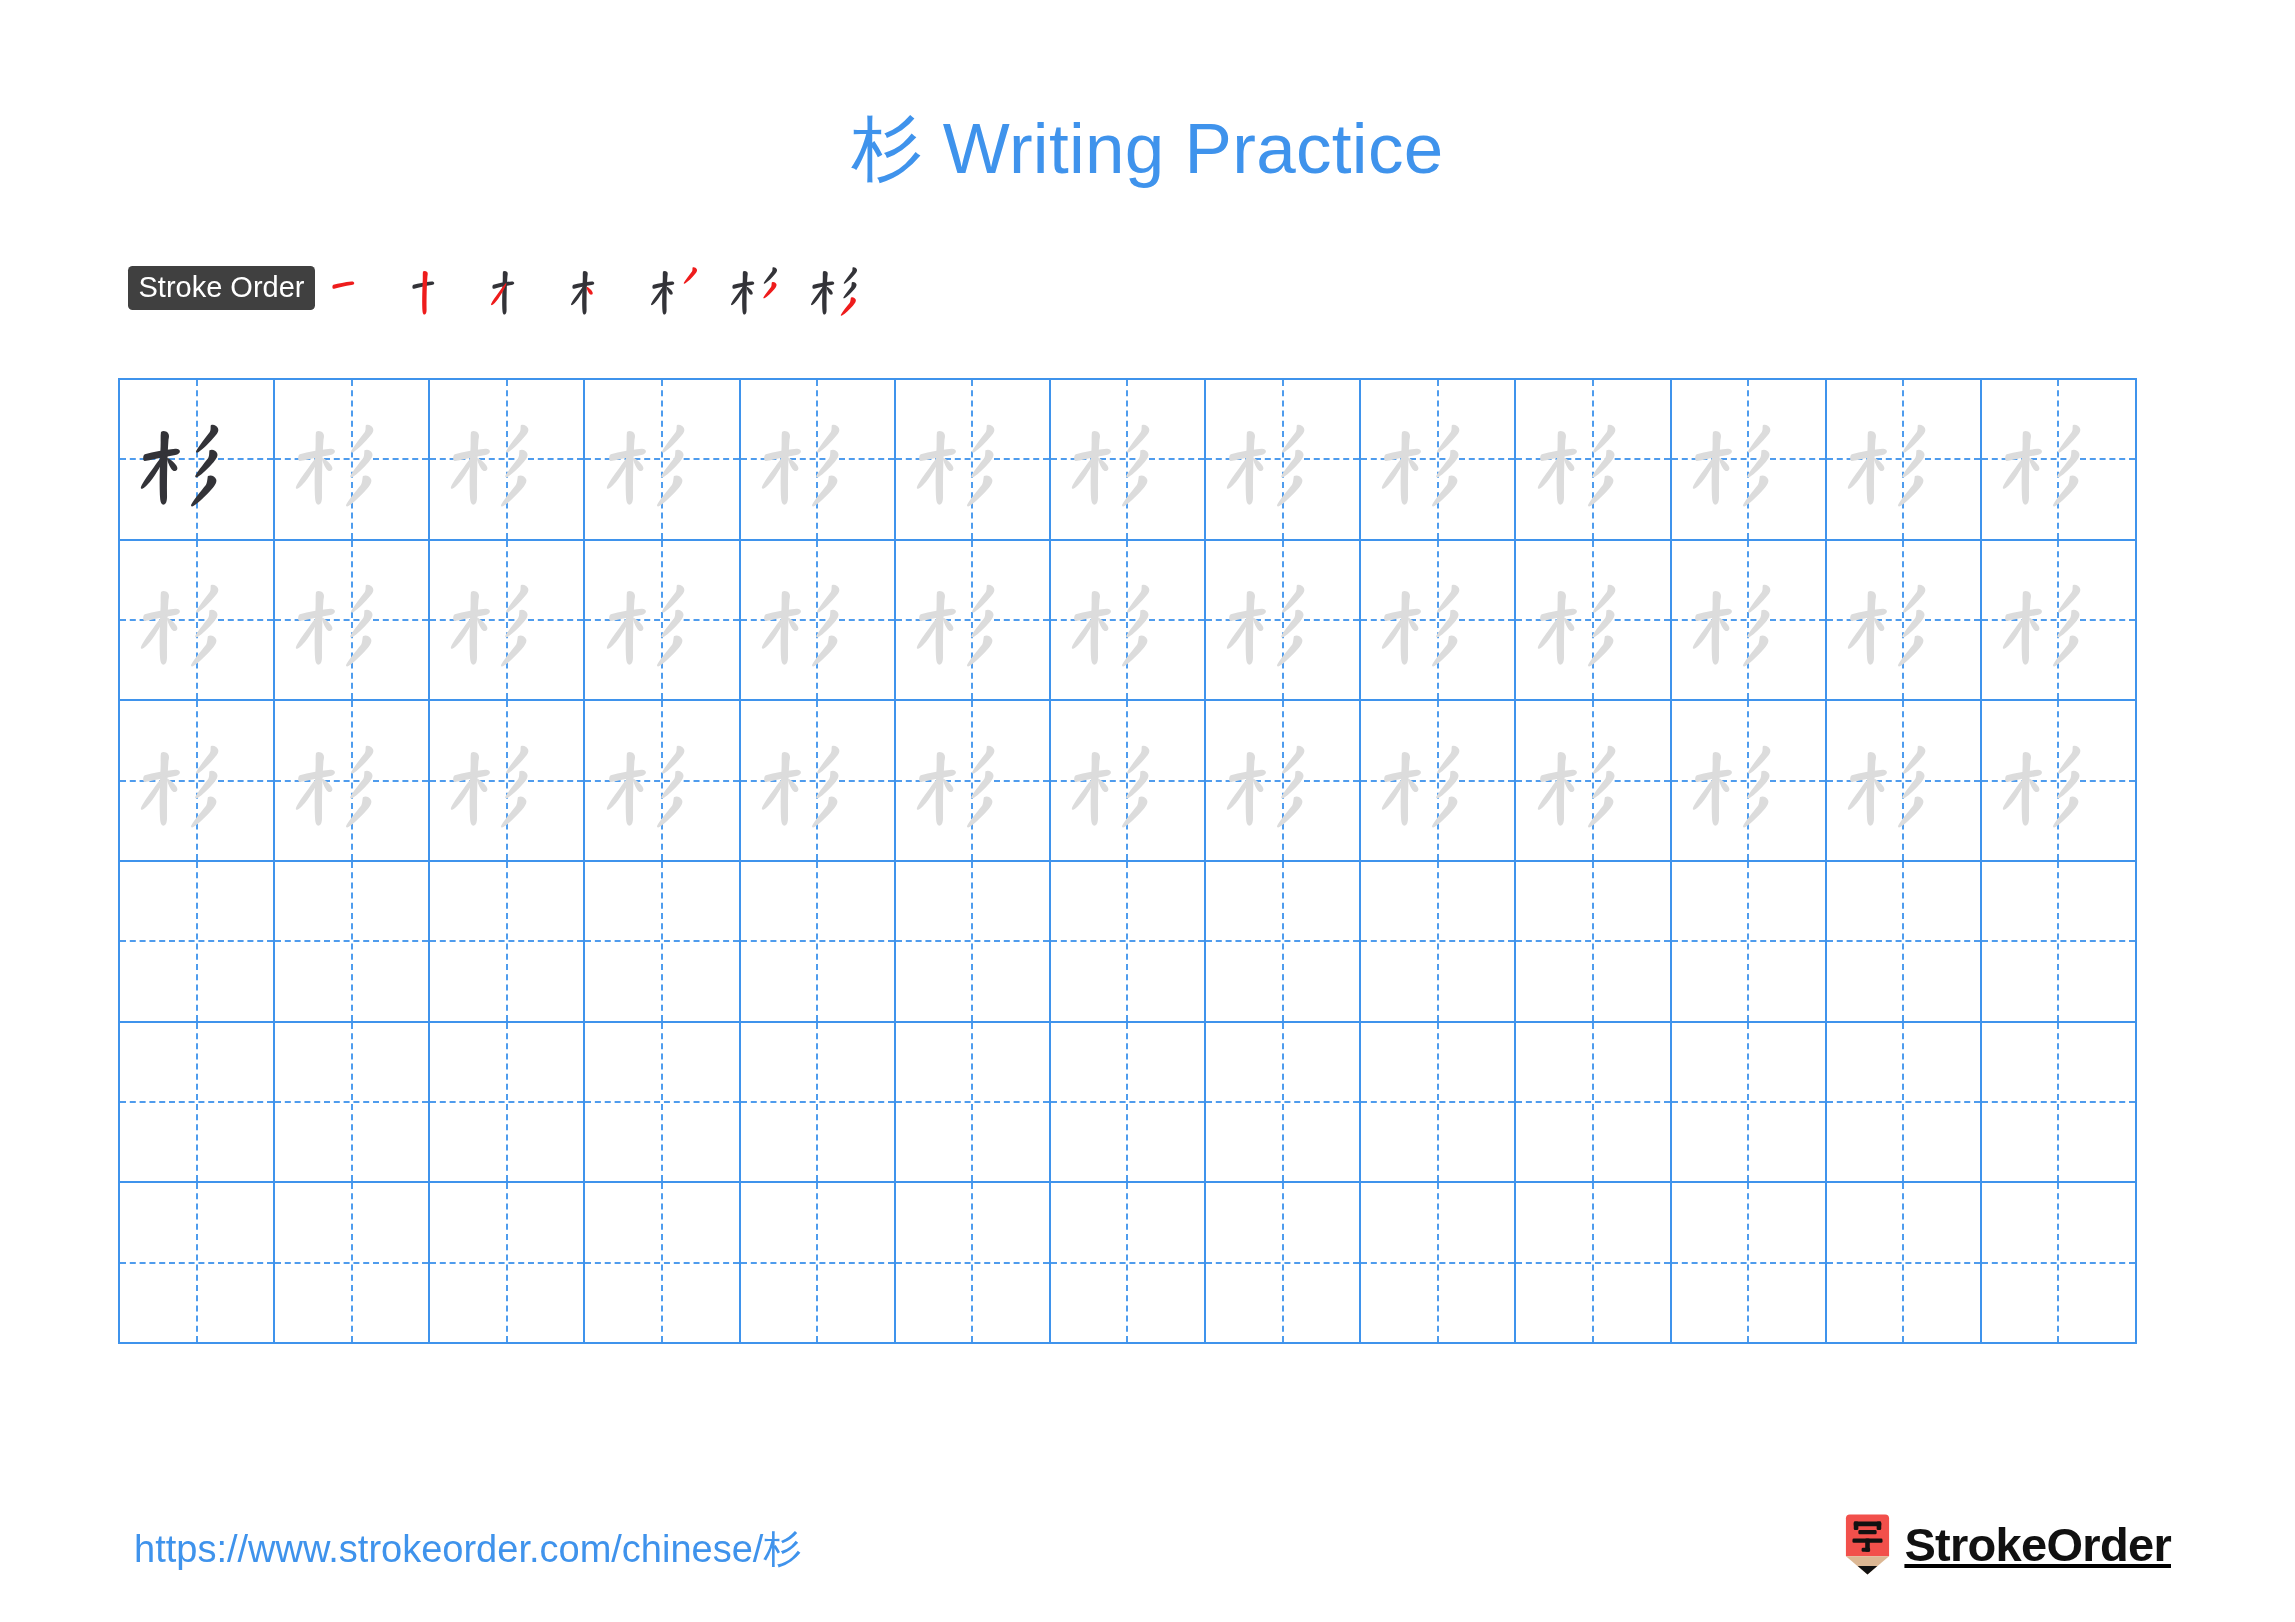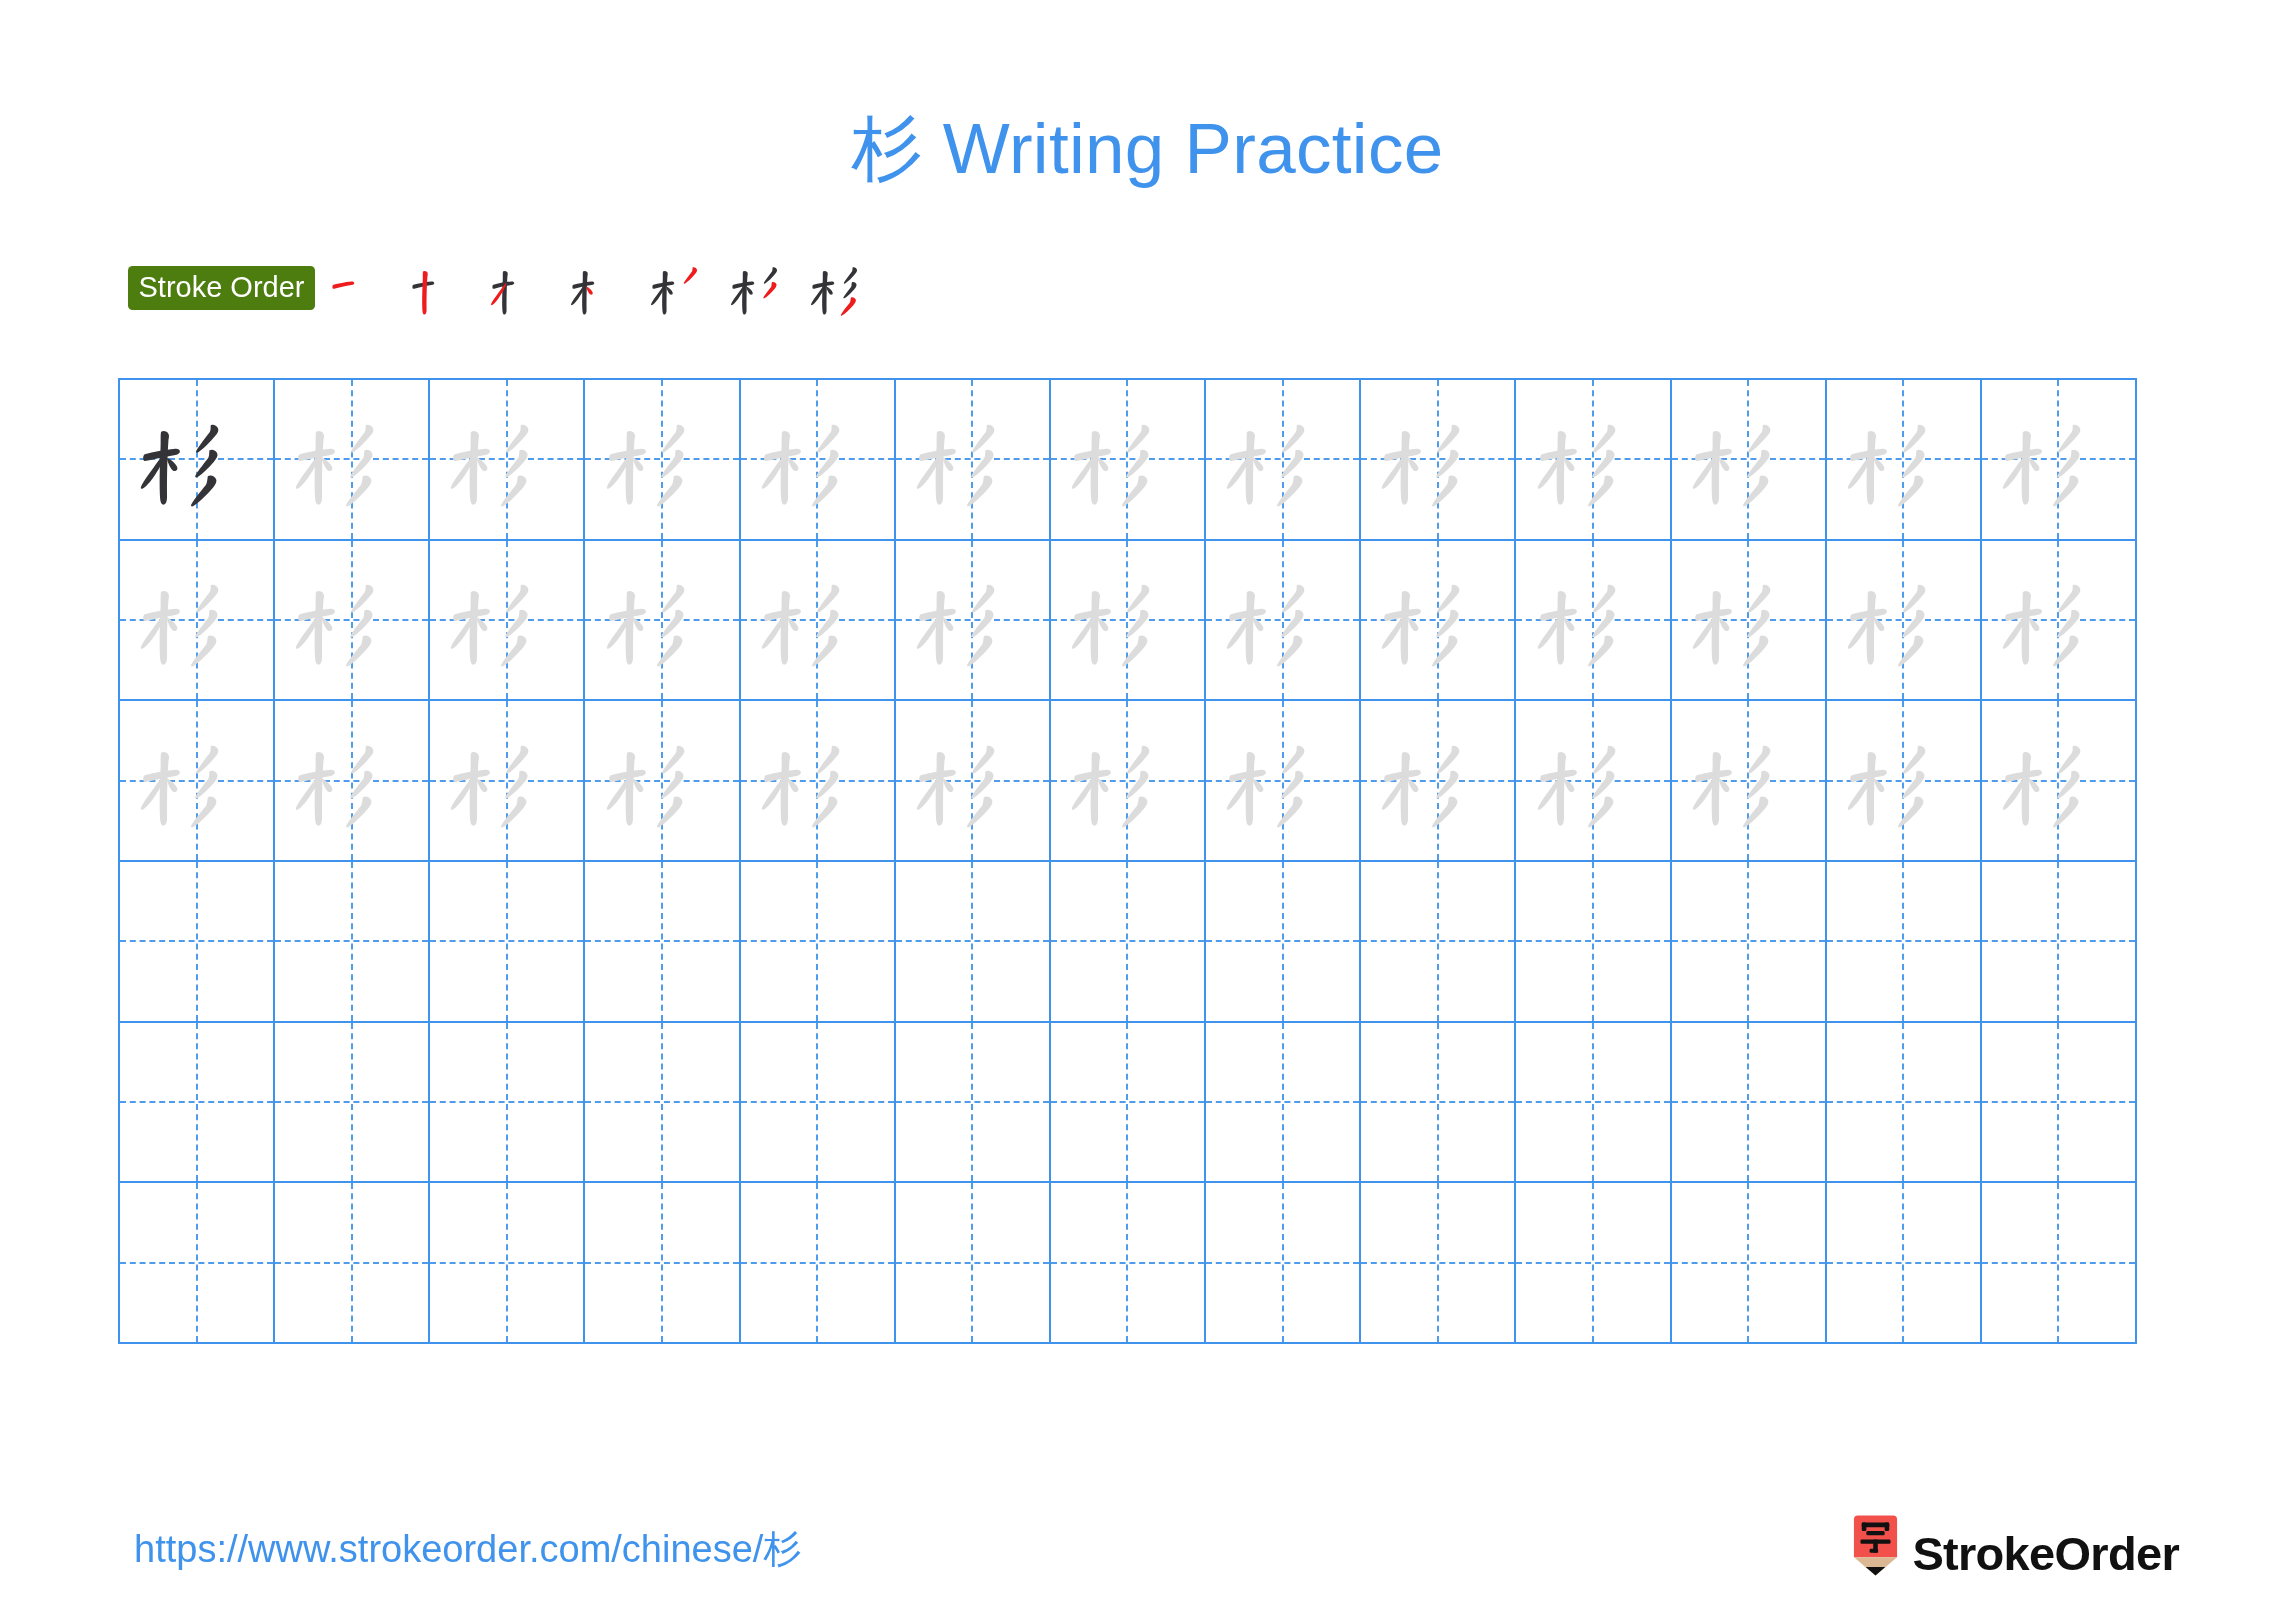--- a/index.html
+++ b/index.html
@@ -35,21 +35,21 @@
   
   #stroke-order-row {
     position: absolute;
     top: 252px;
     left: 128px;
     display: flex;
     align-items: center;
     height: 72px;
   }
   #stroke-order-badge {
-    background: #4d7c0f;
+    background: #404040;
     color: #ffffff;
     font-size: 29px;
     padding: 6.5px 10.5px 8.5px 10.5px;
     border-radius: 4.6px;
     white-space: nowrap;
     line-height: 1;
   }
   #stroke-steps {
     display: flex;
     align-items: flex-start;
@@ -131,25 +131,26 @@
     color: #3f93ec;
     white-space: nowrap;
     margin-left: 15px;
   }
   #footer-url .url-char {
     font-family: "DejaVu Sans", sans-serif;
   }
 
   #brand {
     position: absolute;
-    right: 116px;
+    right: 124px;
     top: 1512px;
     display: flex;
-    align-items: flex-end;
+    align-items: center;
     height: 65px;
+    text-decoration: underline;
   }
   #brand-mark {
     width: 51px;
     height: 63px;
     position: relative;
     margin-right: 11.8px;
     flex: 0 0 auto;
   }
   #brand-mark svg { width: 100%; height: 100%; display: block; }
   #brand-name {

